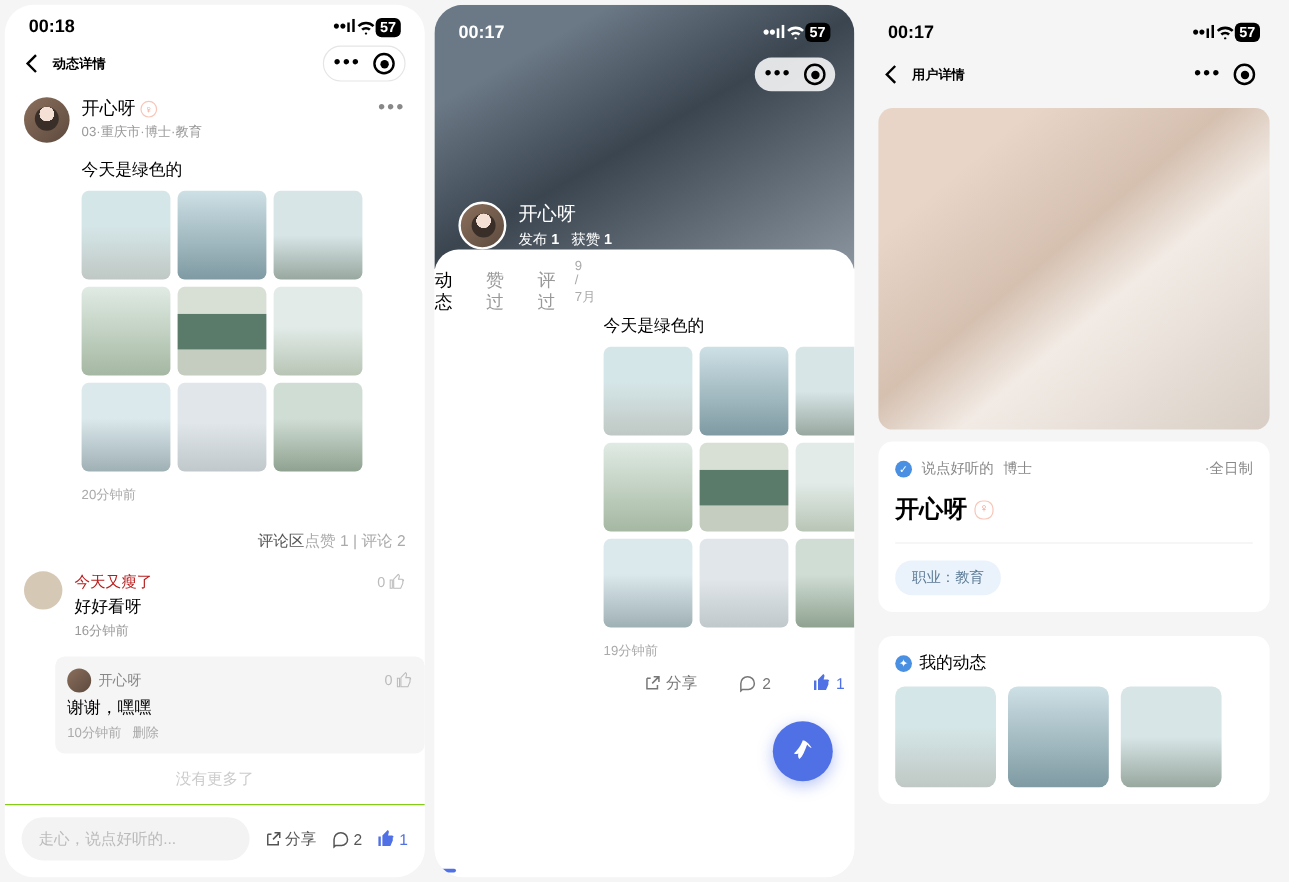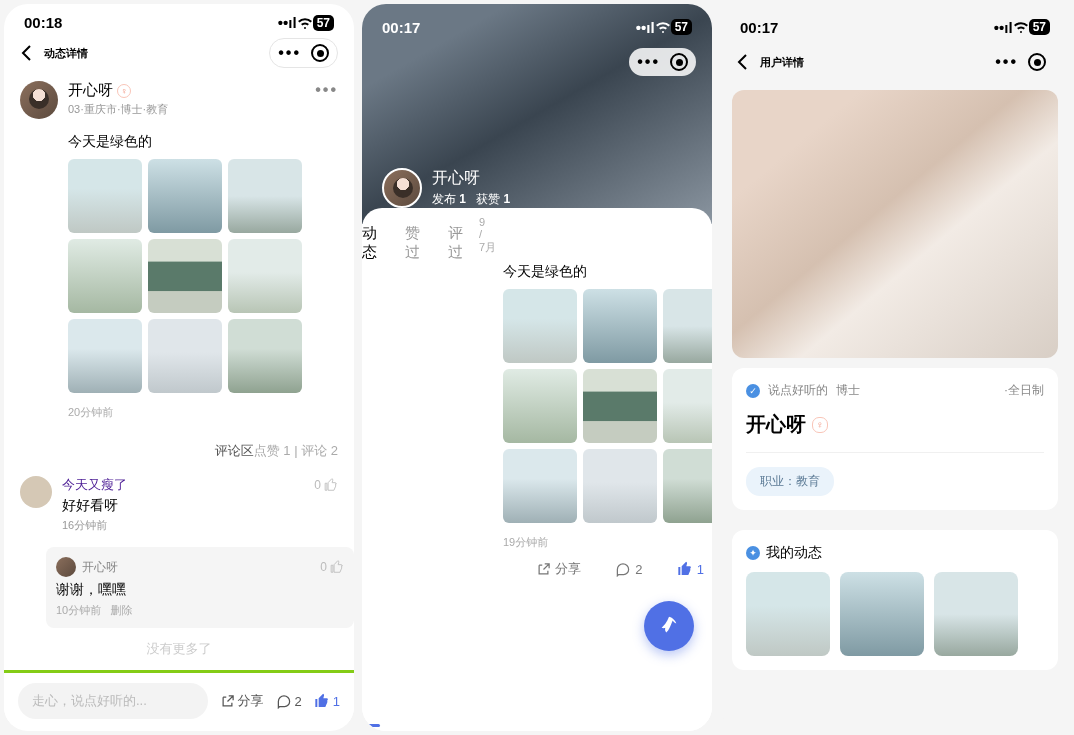--- a/index.html
+++ b/index.html
@@ -46,32 +46,32 @@
 .t8{background:linear-gradient(#e0e6ea 45%,#c0c8cc)}
 .t9{background:linear-gradient(#d0ddd5 40%,#8fa290)}
 .time{margin:12px 0 0 48px;font-size:11px;color:#aaa}
 .section-bar{display:flex;justify-content:flex-end;padding:16px 16px 10px;font-size:13px}
 .section-bar .lbl{color:#555}
 .section-bar .cnts{color:#aaa}
 .cmt{padding:6px 16px;display:flex;gap:10px}
 .ava2{width:32px;height:32px;border-radius:50%;background:#d5c8b5;flex-shrink:0}
 .cmt-body{flex:1}
 .cmt-top{display:flex;justify-content:space-between;align-items:center}
-.cuser{font-size:13px;color:#4c1d95}
+.cuser{font-size:13px;color:#b91c1c}
 .like{color:#bbb;font-size:12px;display:flex;align-items:center;gap:3px}
 .ctext{font-size:14px;margin:3px 0}
 .reply{background:#f5f5f5;border-radius:8px;padding:10px;margin:8px 0 0 42px}
 .reply .rhead{display:flex;justify-content:space-between;align-items:center}
 .reply .ru{display:flex;align-items:center;gap:6px}
 .reply .rava{width:20px;height:20px;border-radius:50%;background:linear-gradient(135deg,#8b6f5c,#5c4a3e)}
 .reply .rn{font-size:12px;color:#888}
 .reply .rt{font-size:14px;margin:4px 0}
 .reply .rf{font-size:11px;color:#aaa}
 .nomore{text-align:center;color:#ccc;font-size:13px;padding:12px}
-.bottombar{border-top:3px solid #84cc16;padding:10px 14px 6px;display:flex;align-items:center;gap:12px;background:#fff}
+.bottombar{border-top:1px solid #84cc16;padding:10px 14px 6px;display:flex;align-items:center;gap:12px;background:#fff}
 .inp{flex:1;background:#f3f3f3;border-radius:18px;padding:9px 14px;font-size:13px;color:#bbb}
 .baction{display:flex;align-items:center;gap:3px;font-size:13px;color:#555}
 .thumbup{color:#5070e5}
 .homebar{height:4px;width:120px;background:#000;border-radius:2px;margin:6px auto}
 
 
 .cover{height:220px;background:linear-gradient(150deg,#6b7885 20%,#3a4550 50%,#8a95a0);position:relative}
 .cover-info{position:absolute;bottom:16px;left:20px;display:flex;align-items:center;gap:10px;color:#fff}
 .cova{width:40px;height:40px;border-radius:50%;border:2px solid #fff;background:linear-gradient(135deg,#8b6f5c,#5c4a3e);position:relative;overflow:hidden}
 .cova::after{content:"";position:absolute;top:8px;left:9px;width:20px;height:20px;border-radius:50%;background:radial-gradient(circle at 50% 30%,#f5e0d5 35%,#3a2f28 36%)}

